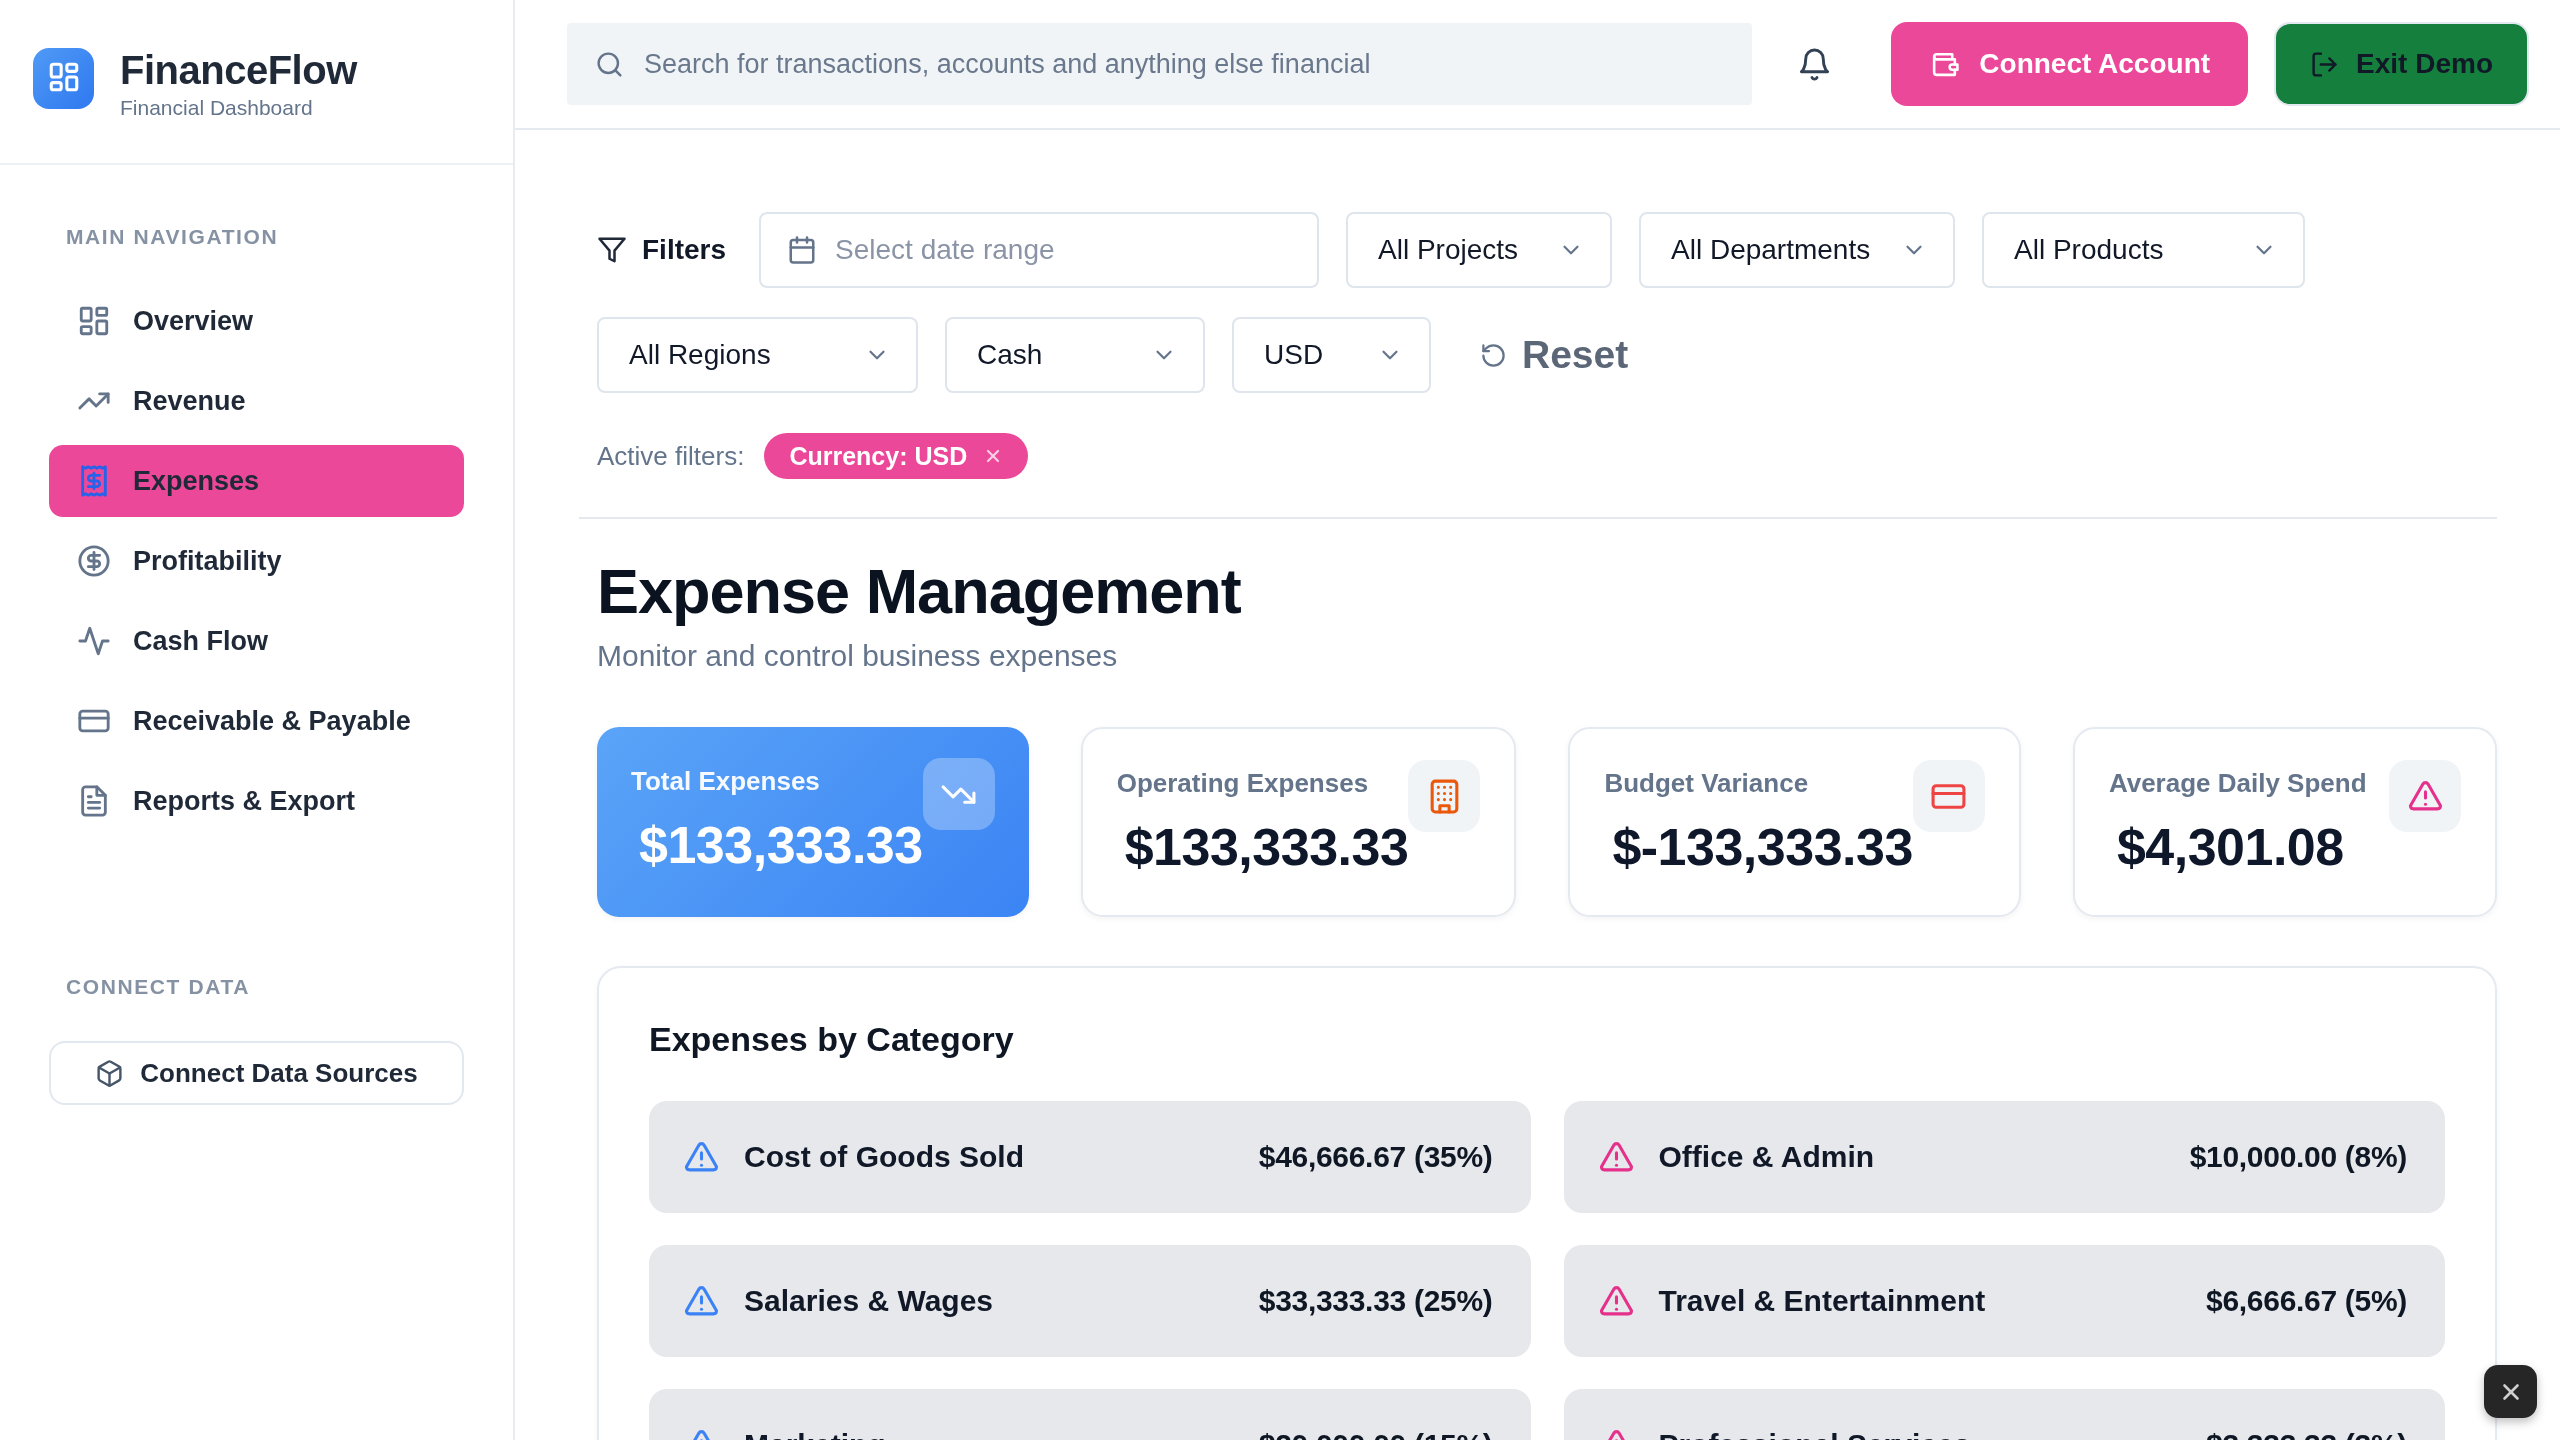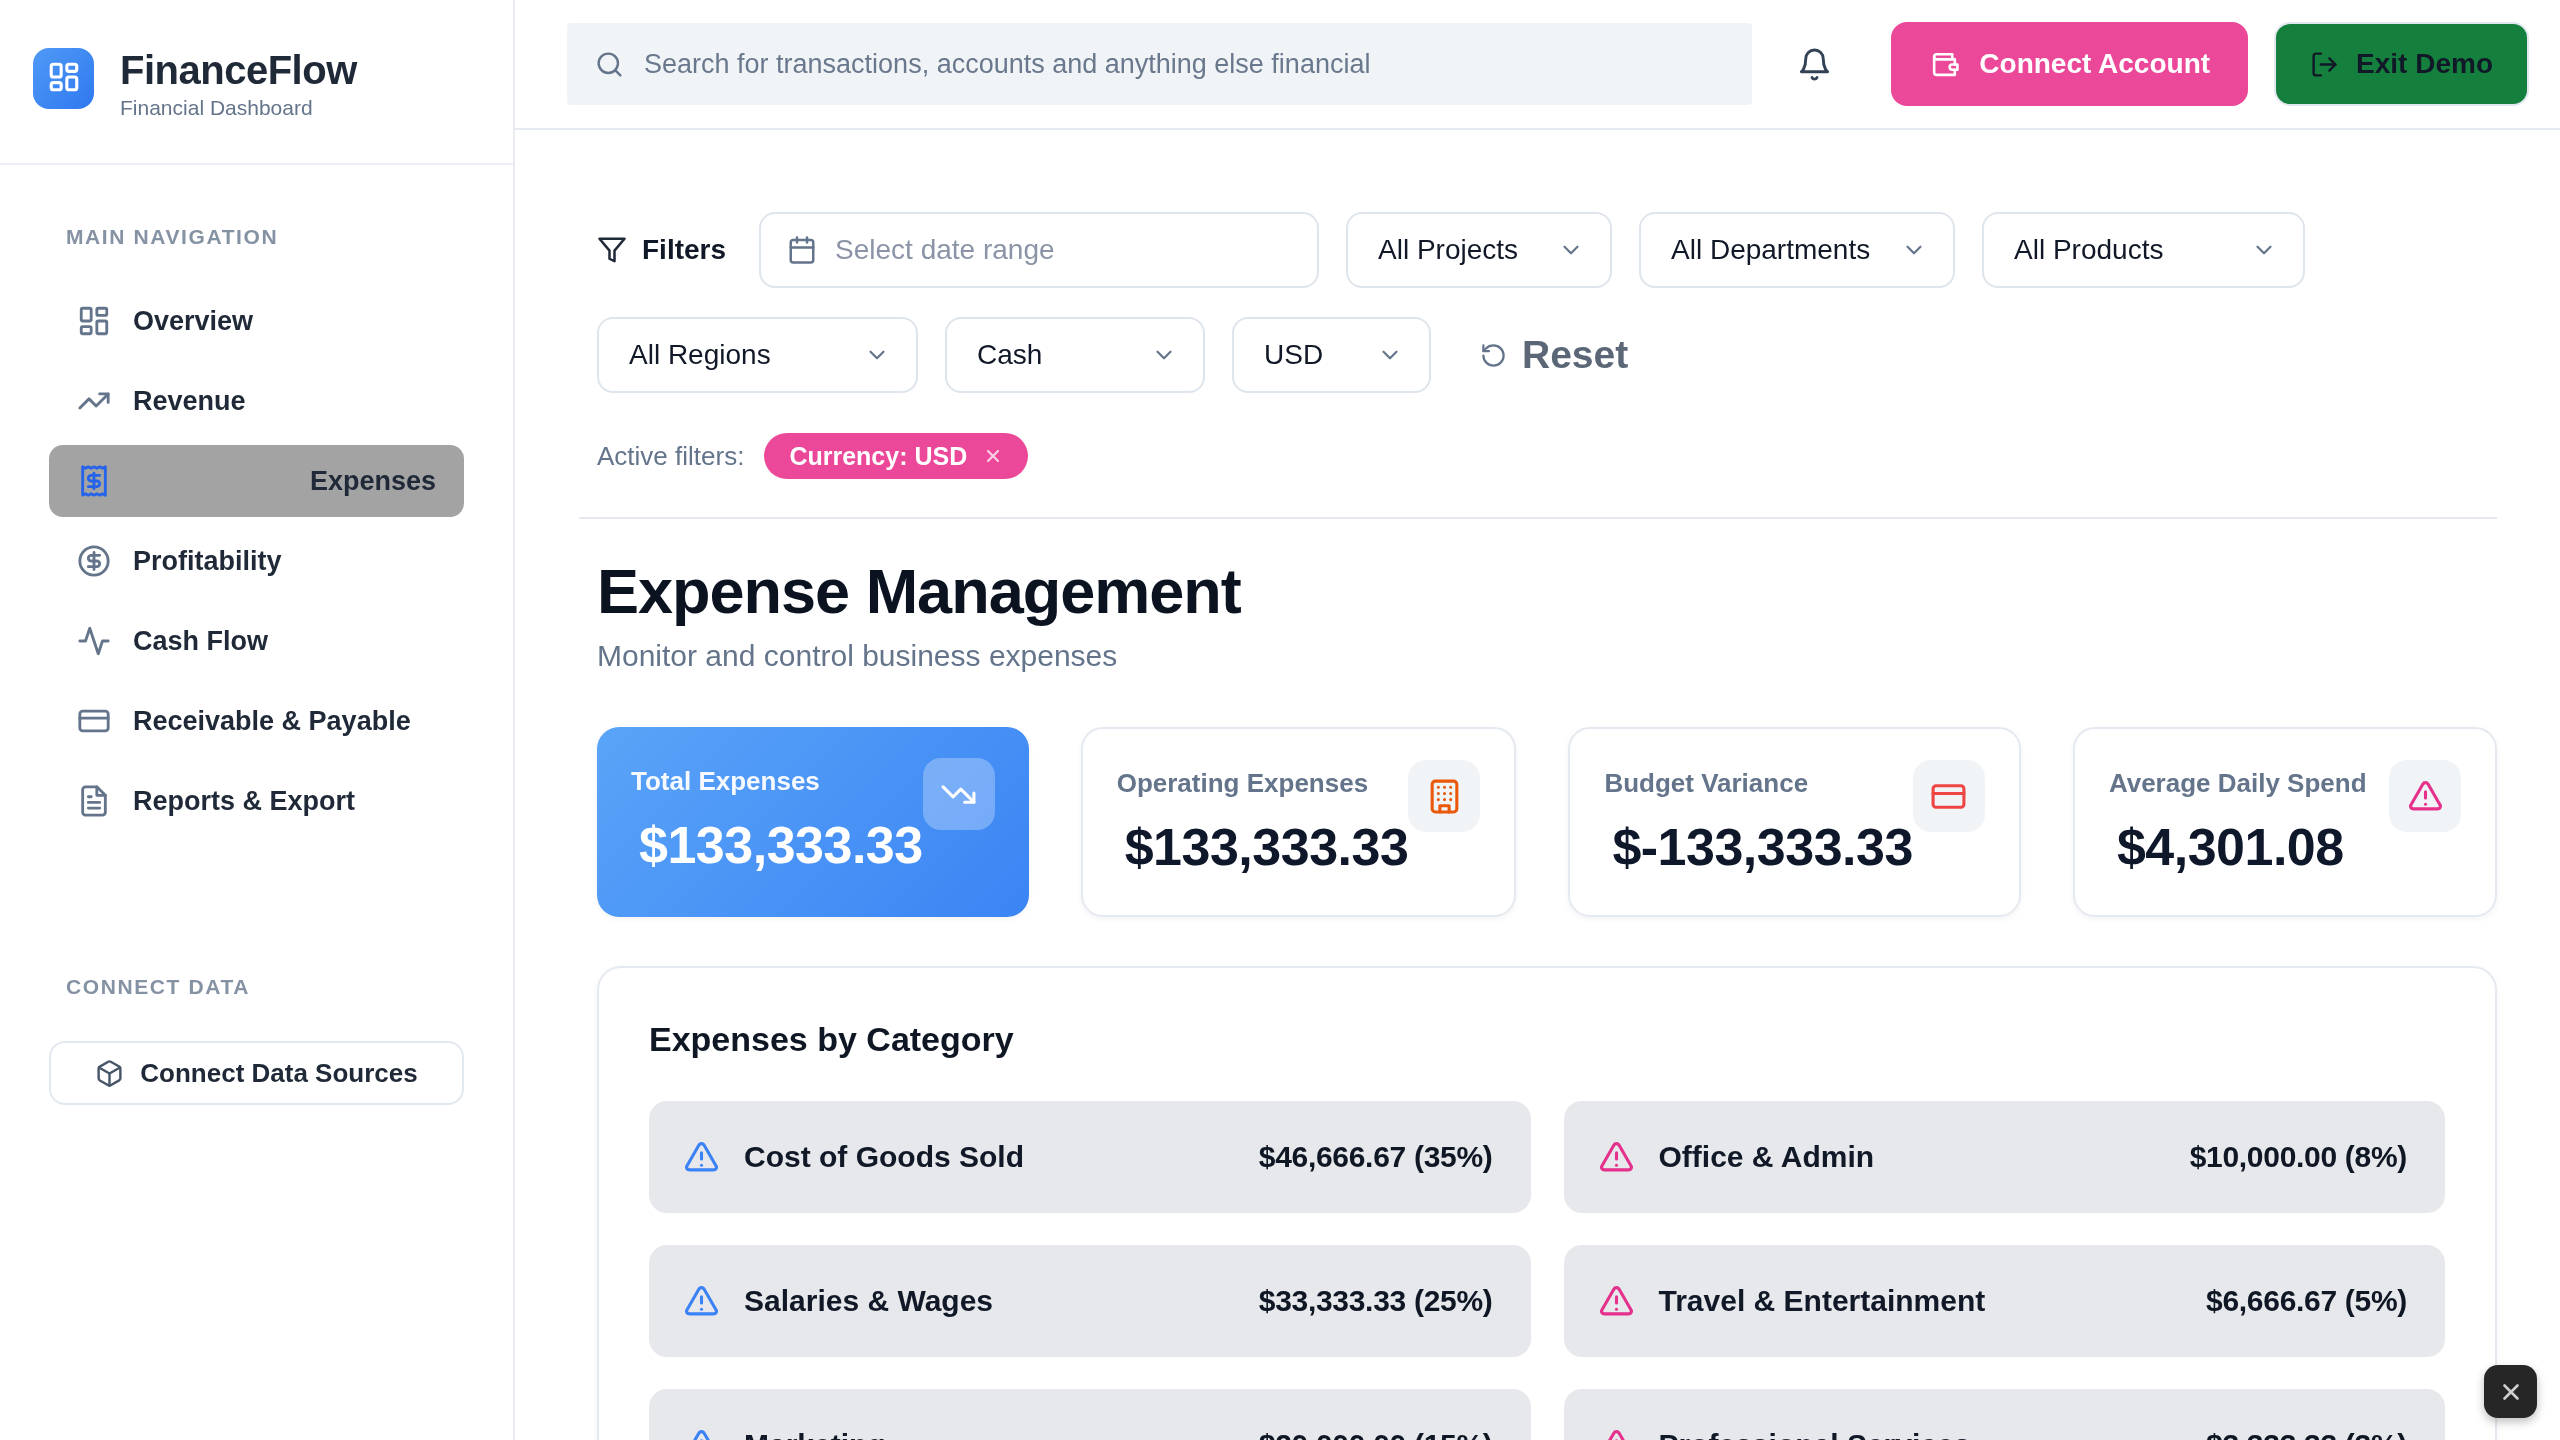--- a/index.html
+++ b/index.html
@@ -20,21 +20,21 @@
   .brand-name { font-size:40px; font-weight:800; color:#1f2937; letter-spacing:-0.5px; line-height:1.1; }
   .brand-tagline { font-size:21px; color:#64748b; margin-top:4px; }
   .side-body { flex:1; padding:0 49px; display:flex; flex-direction:column; }
   .side-heading { font-size:21px; font-weight:700; letter-spacing:1.6px; color:#8592a3;
     margin:60px 0 36px 17px; }
   .nav-item { height:72px; border-radius:14px; display:flex; align-items:center; gap:22px;
     padding:0 28px; margin-bottom:8px; cursor:pointer; }
   .nav-item .nico { width:34px; height:34px; color:#64748b; flex:none; display:flex; }
   .nav-item .nico svg { width:34px; height:34px; }
   .nav-label { font-size:27px; font-weight:600; color:#1f2937; }
-  .nav-item.active { background:#a3a3a3;justify-content:space-between; }
+  .nav-item.active { background:#ec4899; }
   .nav-item.active .nico { color:#2563eb; }
   .connect-heading { margin:130px 0 42px 17px; }
   .connect-btn { height:64px; border:2px solid #e2e8f0; border-radius:16px; background:#fff;
     display:flex; align-items:center; justify-content:center; gap:16px; cursor:pointer; }
   .connect-btn svg { width:29px; height:29px; color:#475569; }
   .connect-btn span { font-size:26px; font-weight:600; color:#1f2937; }
 
   
   .main { flex:1; display:flex; flex-direction:column; min-width:0; }
   .topbar { height:130px; min-height:130px; border-bottom:2px solid #e5eaf0;
@@ -58,21 +58,21 @@
   .btn-ghost svg { width:29px; height:29px; color:#111827; }
   .btn-ghost span { color:#111827; font-size:28px; font-weight:700; }
 
   
   .content { flex:1; overflow:hidden; padding:82px 63px 0 82px; background:#fff; }
   .filters-row { display:flex; align-items:center; gap:27px; }
   .filters-row.second { margin-top:29px; }
   .filters-label { display:flex; align-items:center; gap:15px; margin-right:6px; }
   .filters-label svg { width:30px; height:30px; color:#1f2937; }
   .filters-label span { font-size:28px; font-weight:700; color:#111827; }
-  .field { height:76px; border:2px solid #dfe5ec; border-radius:16px; background:#fff;
+  .field { height:76px; border:2px solid #dfe5ec; border-radius:8px; background:#fff;
     display:flex; align-items:center; padding:0 26px; cursor:pointer; }
   .date-field { width:560px; gap:18px; }
   .date-field svg { width:30px; height:30px; color:#64748b; flex:none; }
   .date-field span { font-size:28px; color:#8a94a6; }
   .select { justify-content:space-between; padding:0 26px 0 30px; }
   .select .sel-label { font-size:28px; color:#111827; }
   .select svg { width:26px; height:26px; color:#64748b; margin-left:20px; }
   .w-projects { width:266px; } .w-depts { width:316px; } .w-products { width:323px; }
   .w-regions { width:321px; } .w-cash { width:260px; } .w-usd { width:199px; }
   .reset-btn { display:flex; align-items:center; gap:15px; margin-left:22px; cursor:pointer; }

